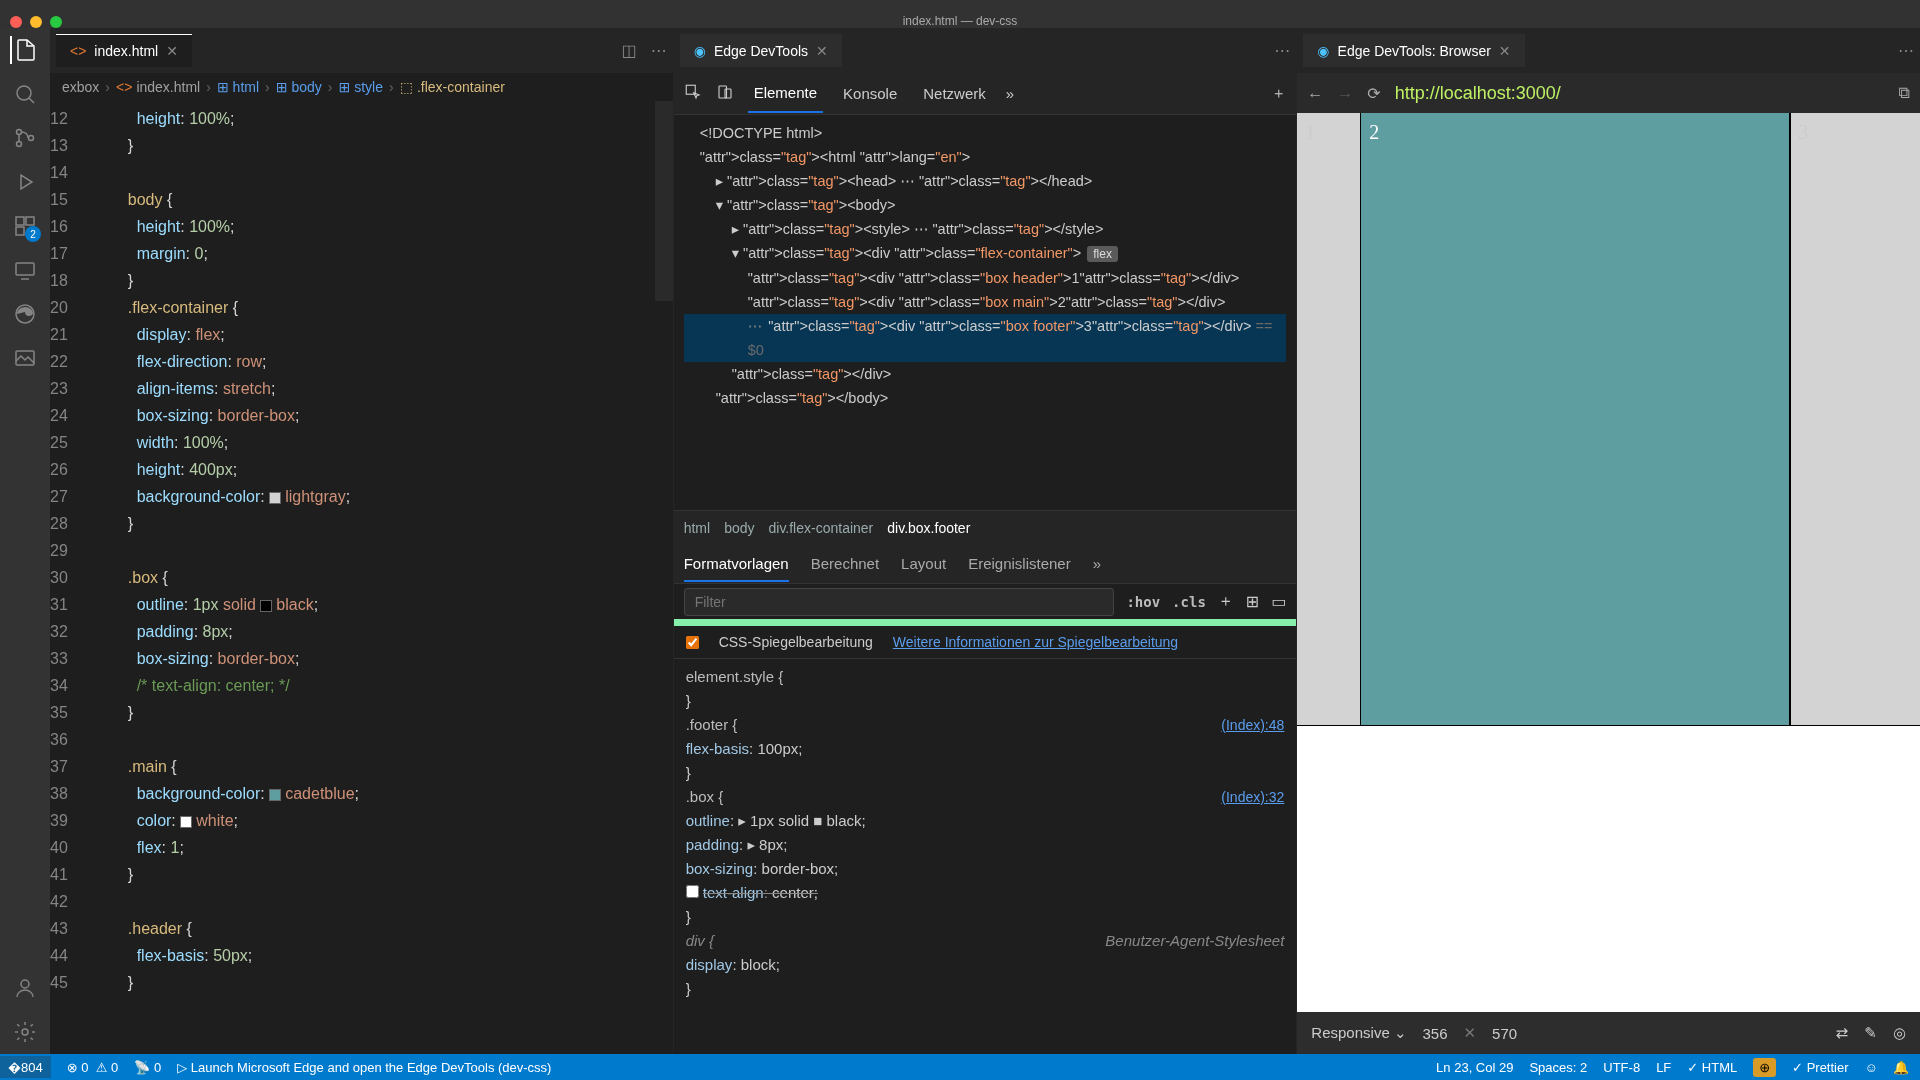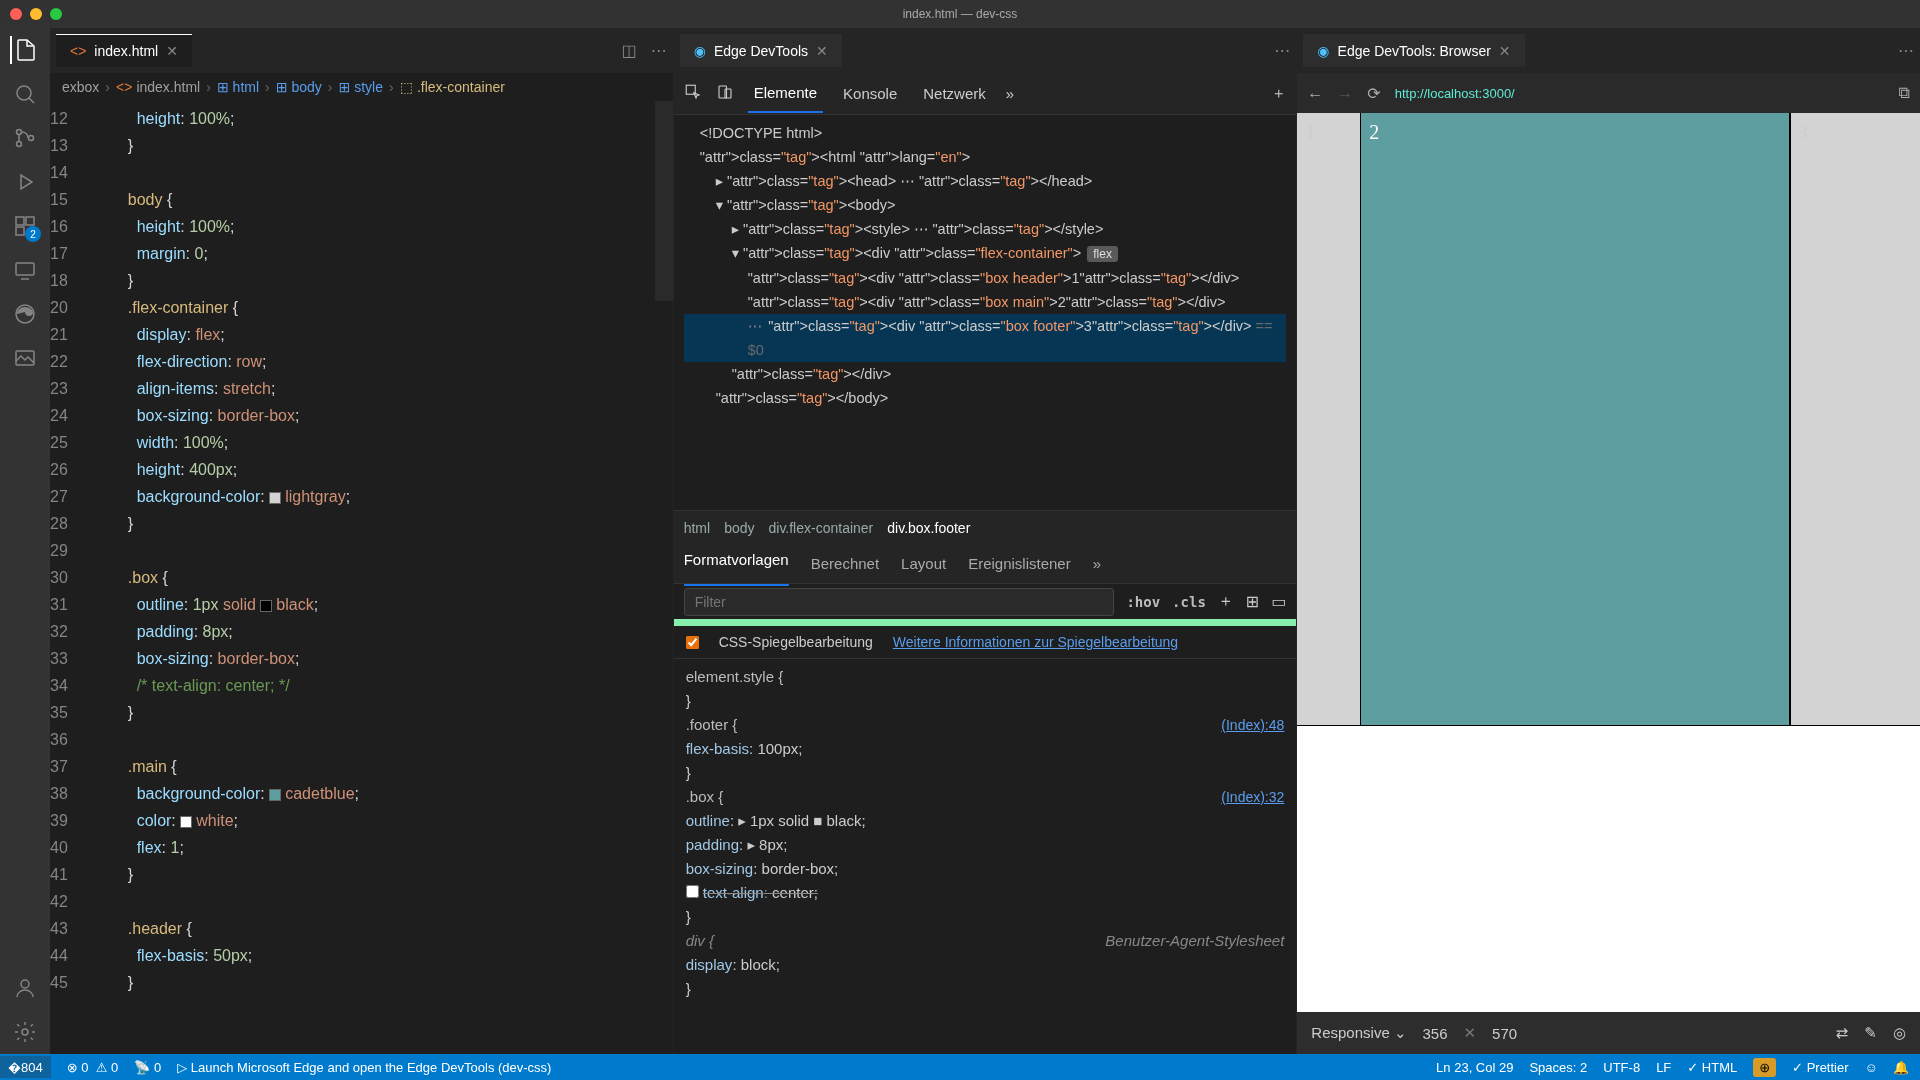--- a/index.html
+++ b/index.html
@@ -1,17 +1,17 @@
 <!DOCTYPE html>
 <html><head>
 <meta charset="utf-8">
 <style>
 *{box-sizing:border-box;margin:0;padding:0;font-family:-apple-system,BlinkMacSystemFont,'Segoe UI',sans-serif}
 body{background:#1e1e1e;color:#ccc;width:1920px;height:1080px;overflow:hidden;transform:scale(1);transform-origin:0 0}
-.titlebar{height:28px;background:#323233;display:flex;align-items:center;padding:0 10px;position:relative}
+.titlebar{height:28px;background:#323233;display:flex;align-items:flex-end;padding:0 10px;position:relative}
 .tl-dots{display:flex;gap:8px}
 .dot{width:12px;height:12px;border-radius:50%}
 .dot.r{background:#ff5f57}.dot.y{background:#ffbd2e}.dot.g{background:#28ca42}
 .tl-title{position:absolute;left:50%;transform:translateX(-50%);font-size:12px;color:#aaa}
 .main{display:flex;height:calc(100% - 28px - 26px)}
 .activity{width:50px;background:#333;display:flex;flex-direction:column;align-items:center;padding:8px 0;gap:16px}
 .ai{width:28px;height:28px;display:flex;align-items:center;justify-content:center;color:#858585;cursor:pointer;position:relative}
 .ai.active{color:#fff;border-left:2px solid #fff;margin-left:-2px;padding-left:2px}
 .ai svg{width:24px;height:24px}
 .badge{position:absolute;bottom:-2px;right:-2px;background:#007acc;color:#fff;border-radius:50%;width:16px;height:16px;font-size:10px;display:flex;align-items:center;justify-content:center}
@@ -45,37 +45,37 @@
 .dt-toolbar .dtab.active{border-bottom:2px solid #1a73e8;color:#fff}
 .dt-toolbar svg{width:18px;height:18px}
 .elements{flex:1;overflow:auto;font-family:'Menlo',monospace;font-size:14.5px;line-height:24px;padding:6px 10px;color:#ccc;min-height:0}
 .elements .str{color:#f29766}
 .elements .flex-badge{background:#5a5a5a;color:#ddd;padding:1px 6px;border-radius:3px;font-size:12px;margin-left:6px}
 .elements .sel-row{background:#073655}
 .elements .dim{color:#6a6a6a}
 .elements .ell{color:#888;margin-right:6px}
 .el-crumbs{height:34px;background:#252526;border-top:1px solid #333;display:flex;align-items:center;padding:0 10px;font-size:14px;color:#9aa;gap:14px}
 .styles-tabs{height:40px;background:#252526;display:flex;align-items:center;padding:0 10px;gap:22px;font-size:15px;color:#aaa;border-bottom:1px solid #333}
-.styles-tabs .st.active{color:#fff;border-bottom:2px solid #1a73e8;padding-bottom:16px;margin-bottom:-10px}
+.styles-tabs .st.active{color:#fff;border-bottom:2px solid #1a73e8;padding-bottom:8px;margin-bottom:-10px}
 .filter-row{height:42px;display:flex;align-items:center;padding:0 10px;gap:12px;border-bottom:7px solid #86efac}
 .filter-row input{flex:1;background:#2a2a2a;border:1px solid #444;color:#ccc;padding:5px 10px;font-size:14px;border-radius:3px}
 .filter-row .chip{font-family:monospace;font-size:14px;color:#bbb;cursor:pointer;font-weight:bold}
 .mirror{padding:8px 12px;display:flex;align-items:center;gap:20px;font-size:14px;border-bottom:1px solid #333}
 .mirror input[type=checkbox]{accent-color:#e8710a}
 .mirror a{color:#5a9ded;text-decoration:underline}
 .styles-body{flex:1;overflow:auto;font-family:'Menlo',monospace;font-size:15px;padding:6px 12px;color:#ccc;line-height:24px}
 .styles-body .rule-head{display:flex;justify-content:space-between}
 .styles-body .link{color:#5a9ded;text-decoration:underline;font-size:14px}
 .styles-body .selc{color:#bbb}
 .styles-body .ua{color:#888;font-style:italic}
 .styles-body .cprop{color:#a0c7e4}
 .styles-body .cval{color:#ccc}
 .styles-body .struck{text-decoration:line-through;color:#888}
 .browser-toolbar{height:40px;background:#2a2a2a;display:flex;align-items:center;padding:0 10px;gap:14px;color:#aaa}
-.browser-toolbar .url{flex:1;font-size:13px;color:#5eead4;font-family:sans-serif}
+.browser-toolbar .url{flex:1;font-size:18px;color:#bef264;font-family:sans-serif}
 .preview{flex:1;background:#fff;display:flex;flex-direction:column;overflow:hidden}
 .flex-demo{display:flex;height:612px;background:lightgray}
 .flex-demo .b{outline:1px solid #000;padding:8px;font-size:20px;font-family:serif}
 .flex-demo .h{flex-basis:64px}
 .flex-demo .m{flex:1;background:cadetblue;color:#fff}
 .flex-demo .f{flex-basis:130px}
 .device-bar{height:42px;background:#2d2d2d;display:flex;align-items:center;padding:0 14px;gap:16px;color:#ccc;font-size:15px;margin-top:auto}
 .device-bar .sep2{color:#777}
 .statusbar{height:26px;background:#007acc;display:flex;align-items:center;padding:0 10px;font-size:13px;color:#fff;gap:16px}
 .statusbar .right{margin-left:auto;display:flex;gap:16px;align-items:center}

